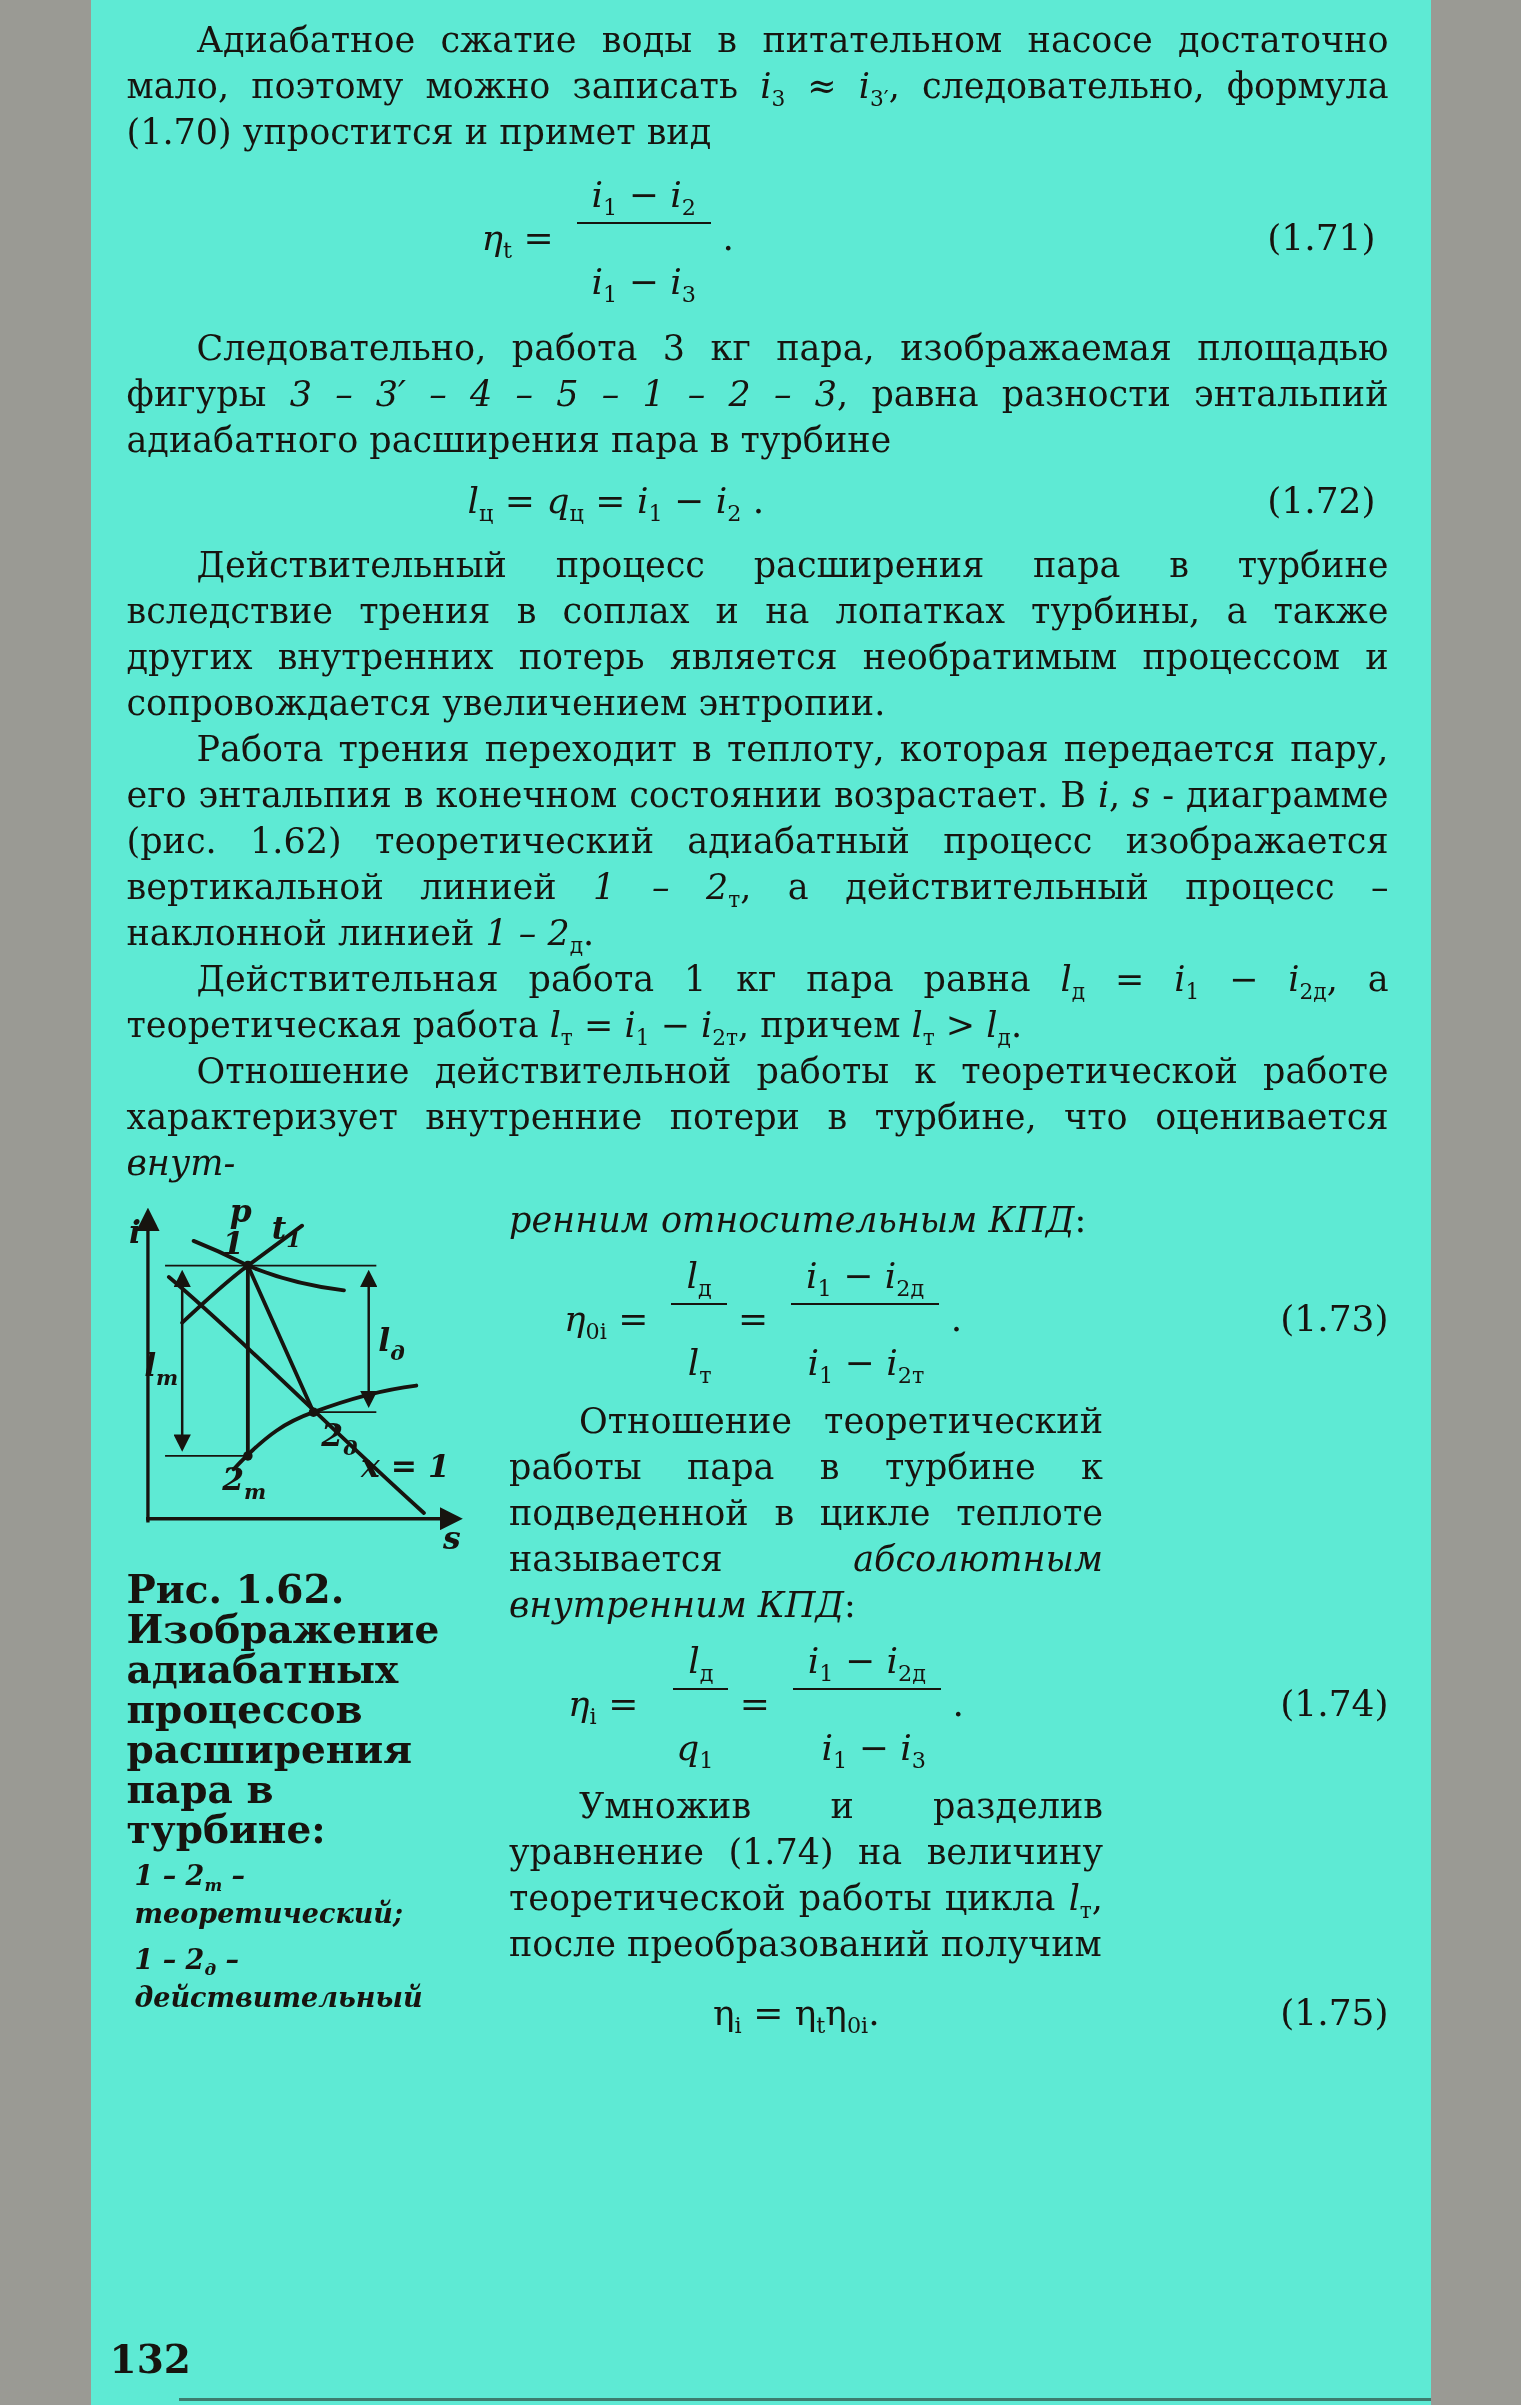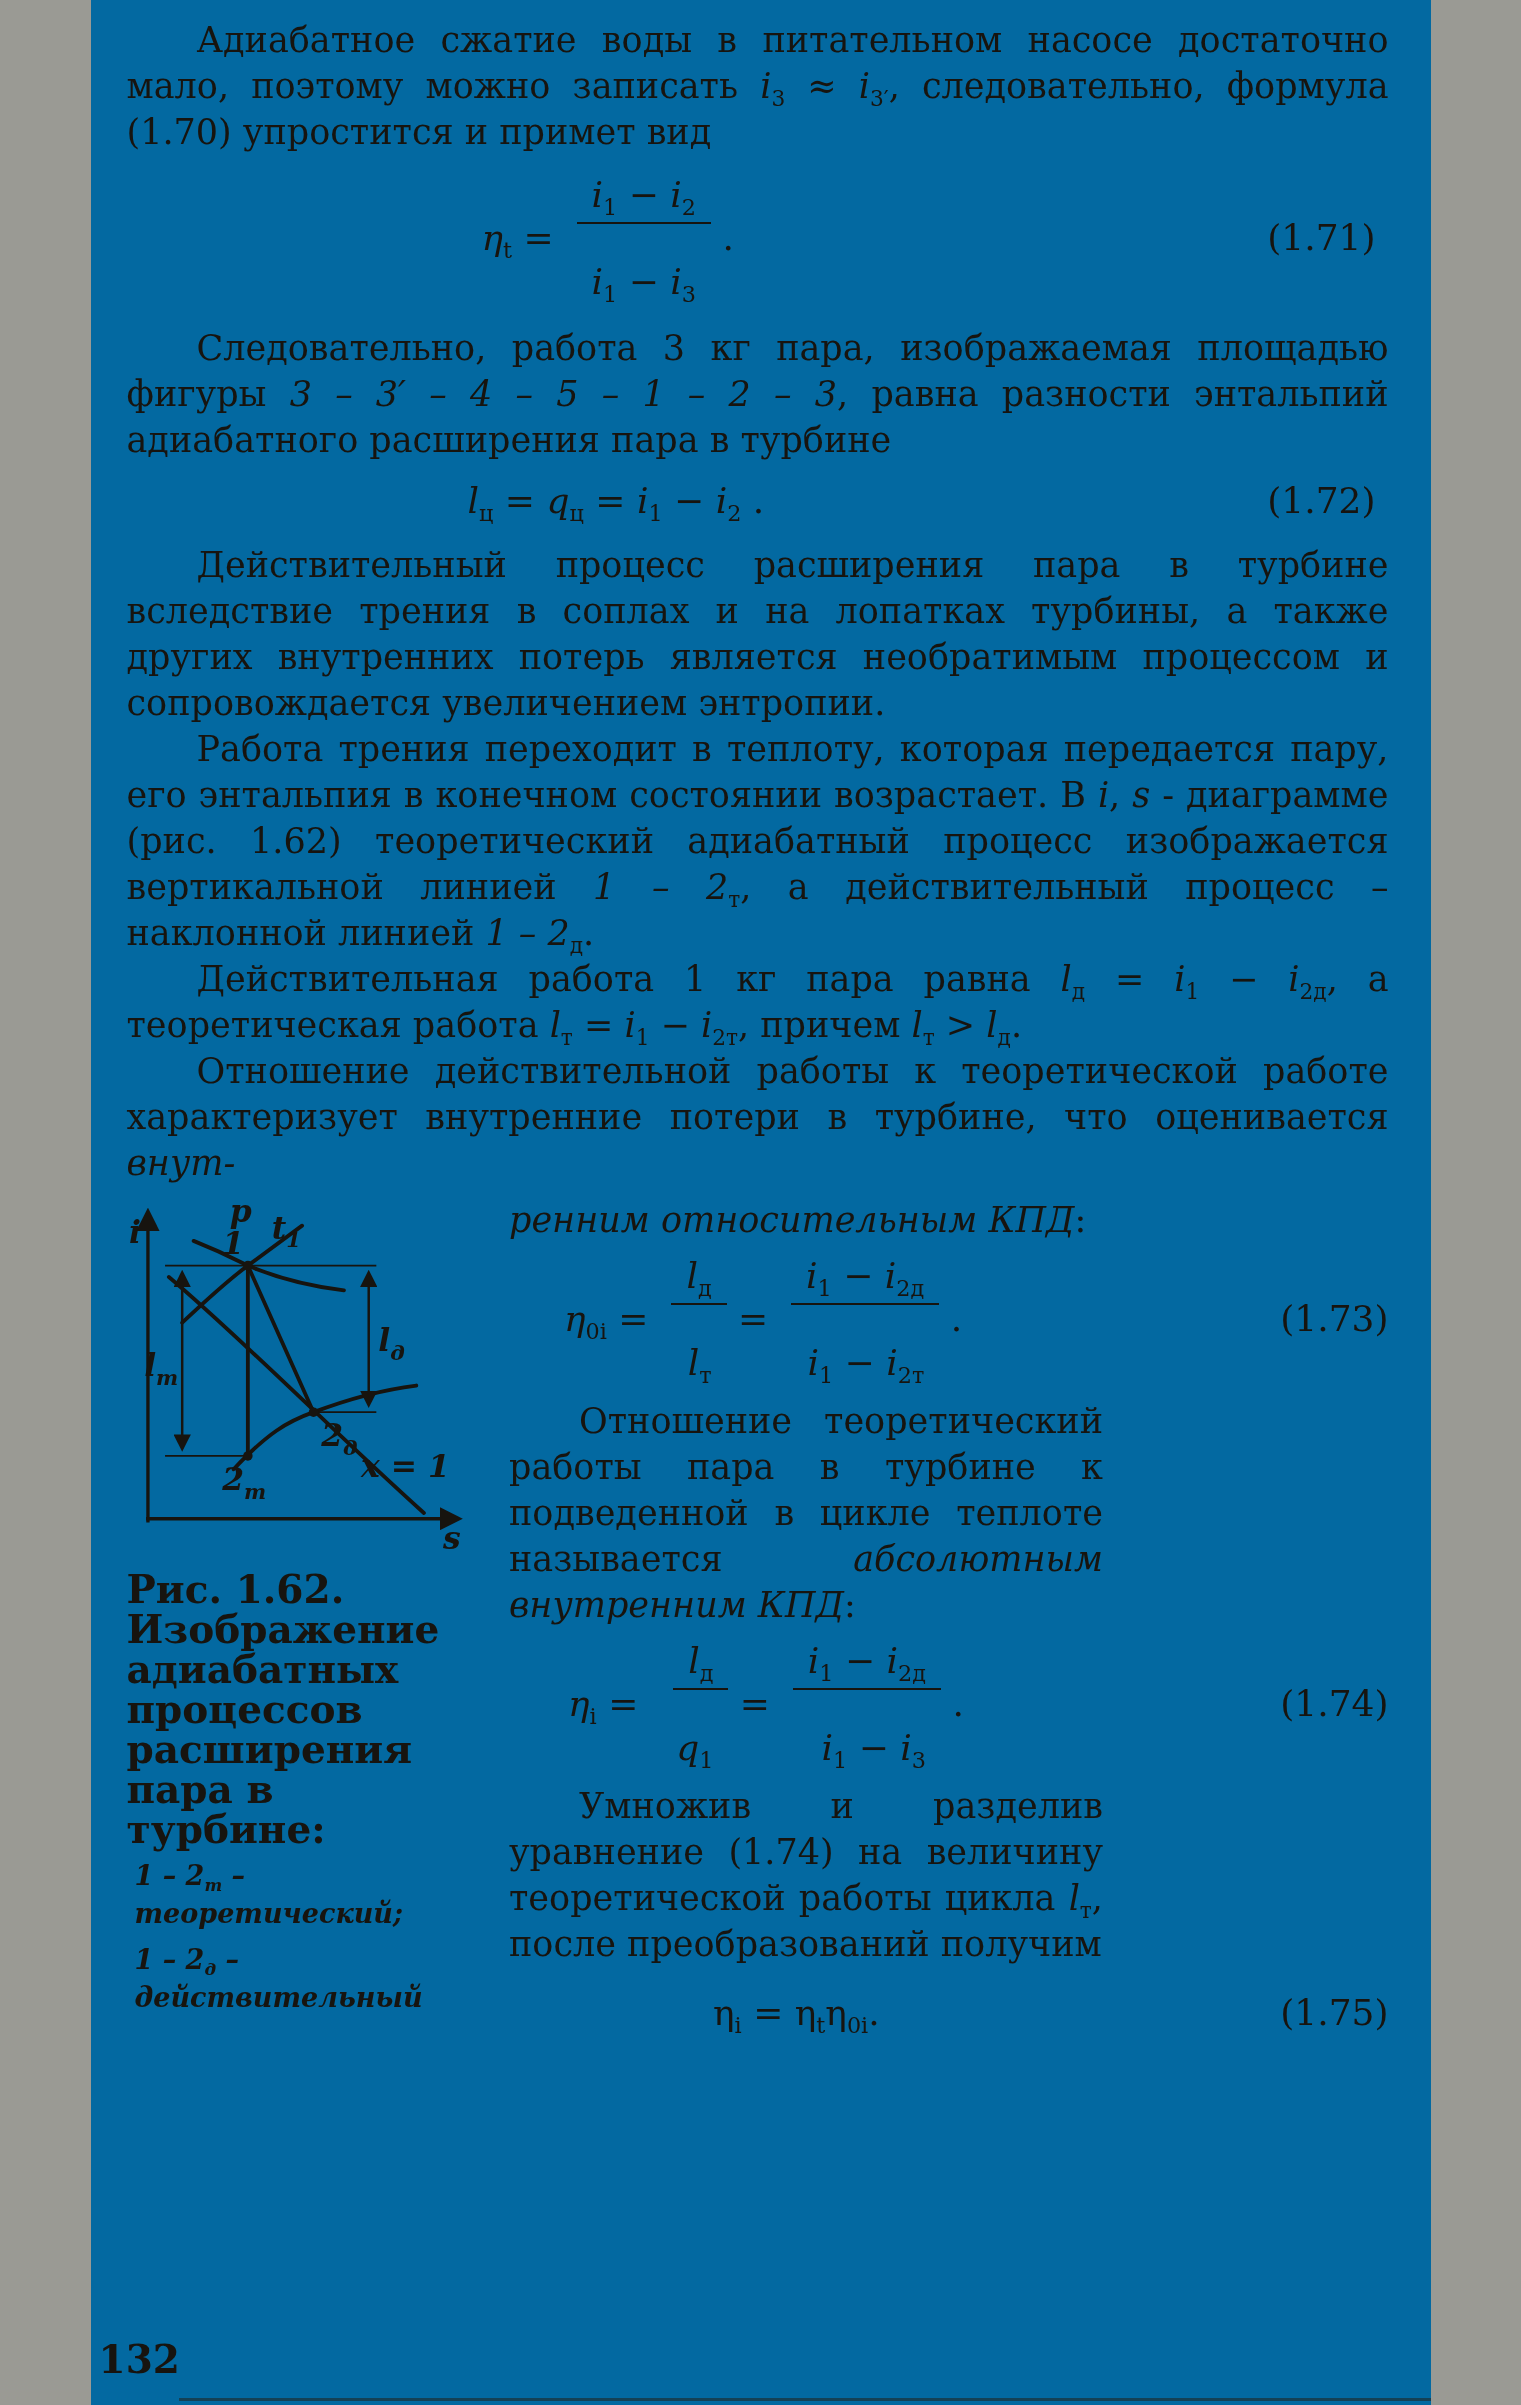--- a/index.html
+++ b/index.html
@@ -1,20 +1,20 @@
 <!DOCTYPE html>
 <html lang="ru" style="font-size:15px"><head>
 <meta charset="utf-8">
 <style>
   html,body{margin:0;padding:0;background:#9a9a94;}
   .page{
     position:relative;
     width:1340px;height:2405px;
     margin:0 auto;
-    background:#0369a1;
+    background:#5eead4;
     color:#17140f;
     font-family:"DejaVu Serif","Liberation Serif",serif;
     overflow:hidden;
   }
   .content{padding:17px 42px 0 36px;}
   p.body{
     font-size:35px;line-height:46px;
     text-align:justify;margin:0;
     hyphens:auto;-webkit-hyphens:auto;
   }
@@ -48,21 +48,21 @@
   .arrow{stroke:#17140f;stroke-width:2.6;fill:none;}
   svg.diagram circle{fill:#17140f;}
   .dlabel{font-family:"DejaVu Serif",serif;font-style:italic;font-weight:bold;font-size:33px;fill:#17140f;}
   .dsub{font-size:22px;}
   
   .caption{width:333px;margin-top:13.3px;}
   .caption-title{font-weight:bold;font-size:39px;line-height:40px;text-align:left;margin:0;}
   .caption-item{font-weight:bold;font-style:italic;font-size:27px;line-height:38px;margin:8px;}
   .caption-item .it{font-style:italic;}
   
-  .page-num{position:absolute;left:8px;top:2336px;font-size:39px;font-weight:bold;}
+  .page-num{position:absolute;left:19px;top:2336px;font-size:39px;font-weight:bold;}
   .scan-edge{position:absolute;left:88px;right:0;bottom:3.8px;height:2.9px;background:#23201a;opacity:.55;}
 </style>
 </head>
 <body>
 
 <div class="page">
   <div class="content">
 
     <p class="body indent"><span class="run"><span>Адиабатное сжатие воды в питательном насосе достаточно мало, поэтому можно записать </span><span class="it">i</span><sub>3</sub><span> ≈ </span><span class="it">i</span><sub>3′</sub><span>, следовательно, формула (1.70) упростится и примет вид</span></span></p>
 

